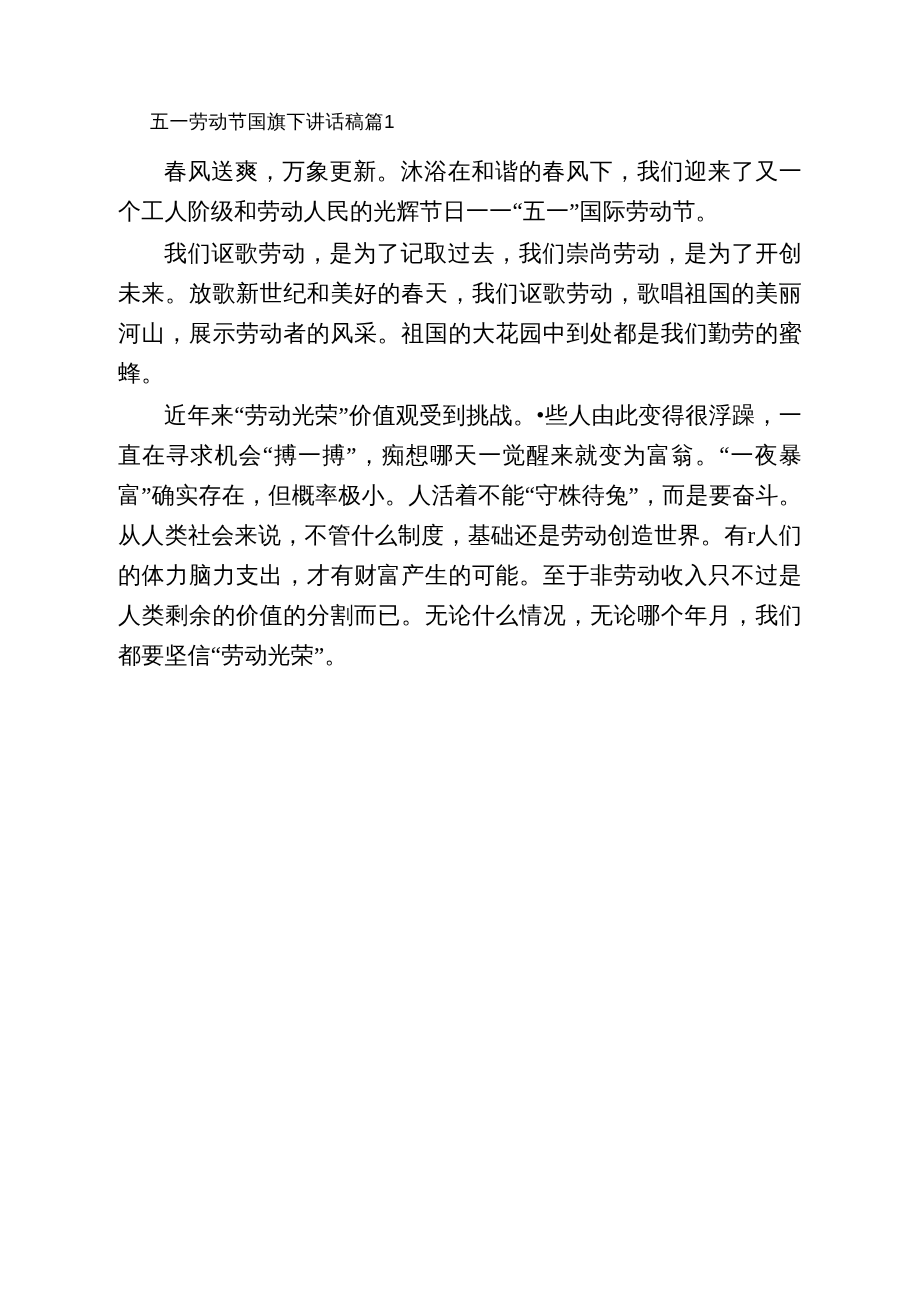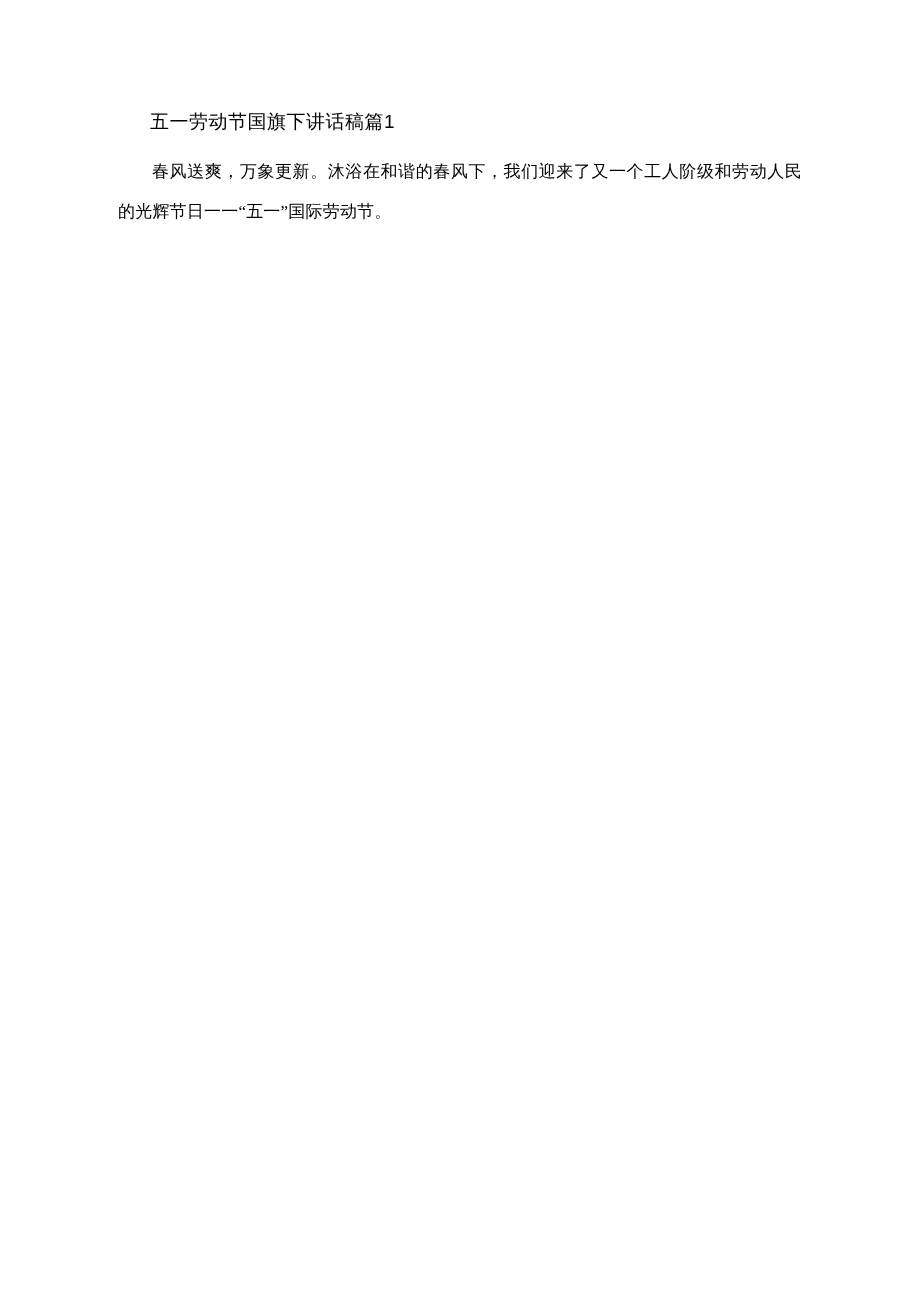--- a/index.html
+++ b/index.html
@@ -25,32 +25,34 @@
   .doc-title {
     font-size: 19px;
     line-height: 28px;
     text-align: left;
     margin: 0 0 16px 32px;
     letter-spacing: 0.5px;
     font-family: "Liberation Sans", "DejaVu Sans", sans-serif;
     font-weight: 400;
   }
   .para {
-    font-size: 17px;
+    font-size: 23px;
     line-height: 40px;
     text-align: justify;
     text-justify: inter-ideograph;
     margin: 0 0 2px 0;
     text-indent: 2em;
     letter-spacing: 0.2px;
     word-break: break-all;
   }
   .para:last-child {
     margin-bottom: 0;
   }
 </style>
 </head>
 <body>
 
 <div class="page">
   <h1 class="doc-title">五一劳动节国旗下讲话稿篇1</h1>
   <p class="para">春风送爽，万象更新。沐浴在和谐的春风下，我们迎来了又一个工人阶级和劳动人民的光辉节日一一“五一”国际劳动节。</p>
+  <p class="para">我们讴歌劳动，是为了记取过去，我们崇尚劳动，是为了开创未来。放歌新世纪和美好的春天，我们讴歌劳动，歌唱祖国的美丽河山，展示劳动者的风采。祖国的大花园中到处都是我们勤劳的蜜蜂。</p>
+  <p class="para">近年来“劳动光荣”价值观受到挑战。•些人由此变得很浮躁，一直在寻求机会“搏一搏”，痴想哪天一觉醒来就变为富翁。“一夜暴富”确实存在，但概率极小。人活着不能“守株待兔”，而是要奋斗。从人类社会来说，不管什么制度，基础还是劳动创造世界。有r人们的体力脑力支出，才有财富产生的可能。至于非劳动收入只不过是人类剩余的价值的分割而已。无论什么情况，无论哪个年月，我们都要坚信“劳动光荣”。</p>
 </div>
 
 </body></html>

